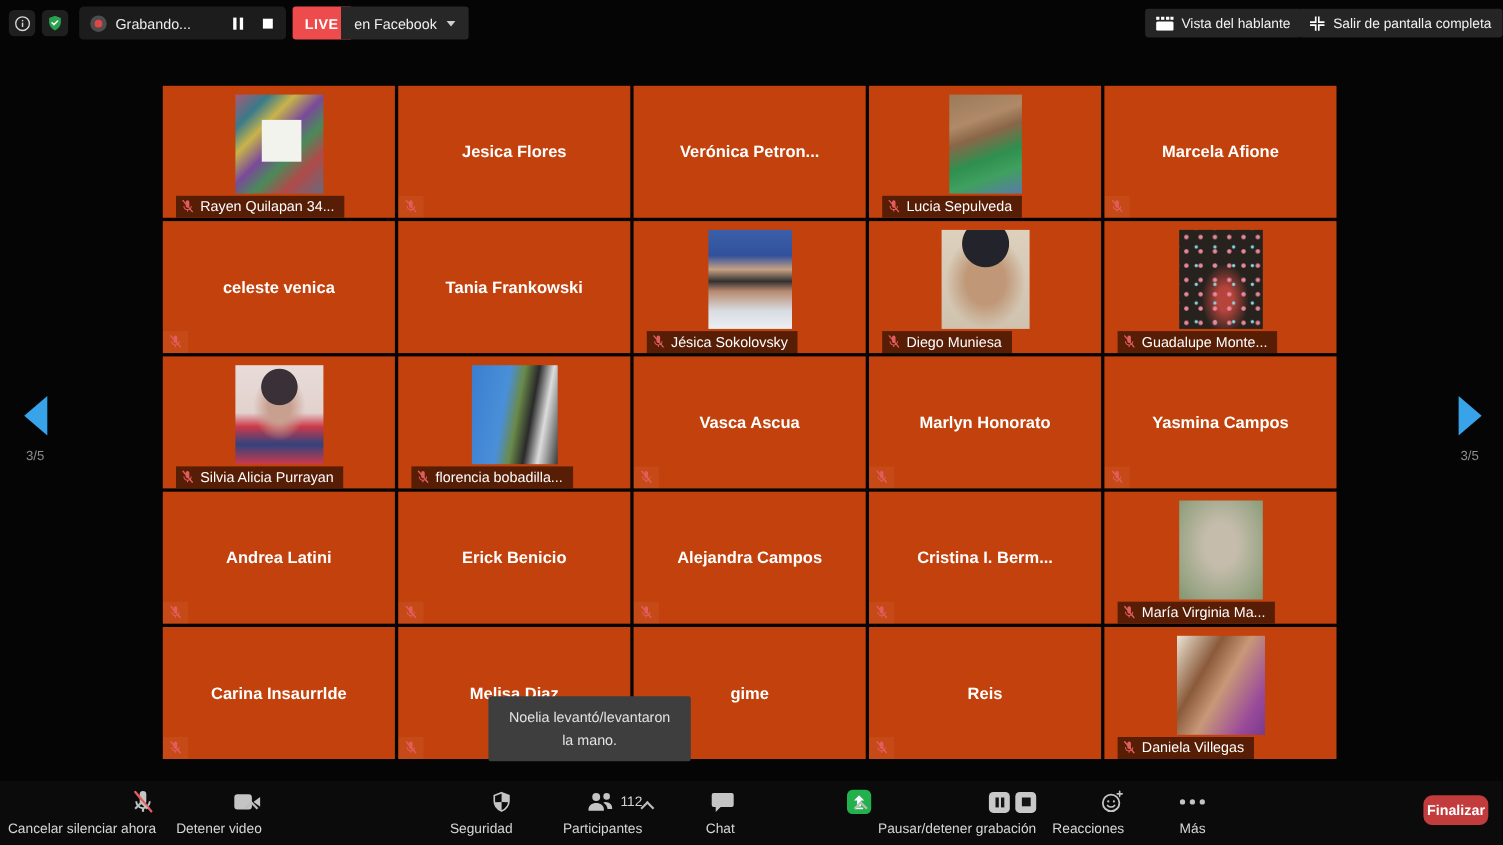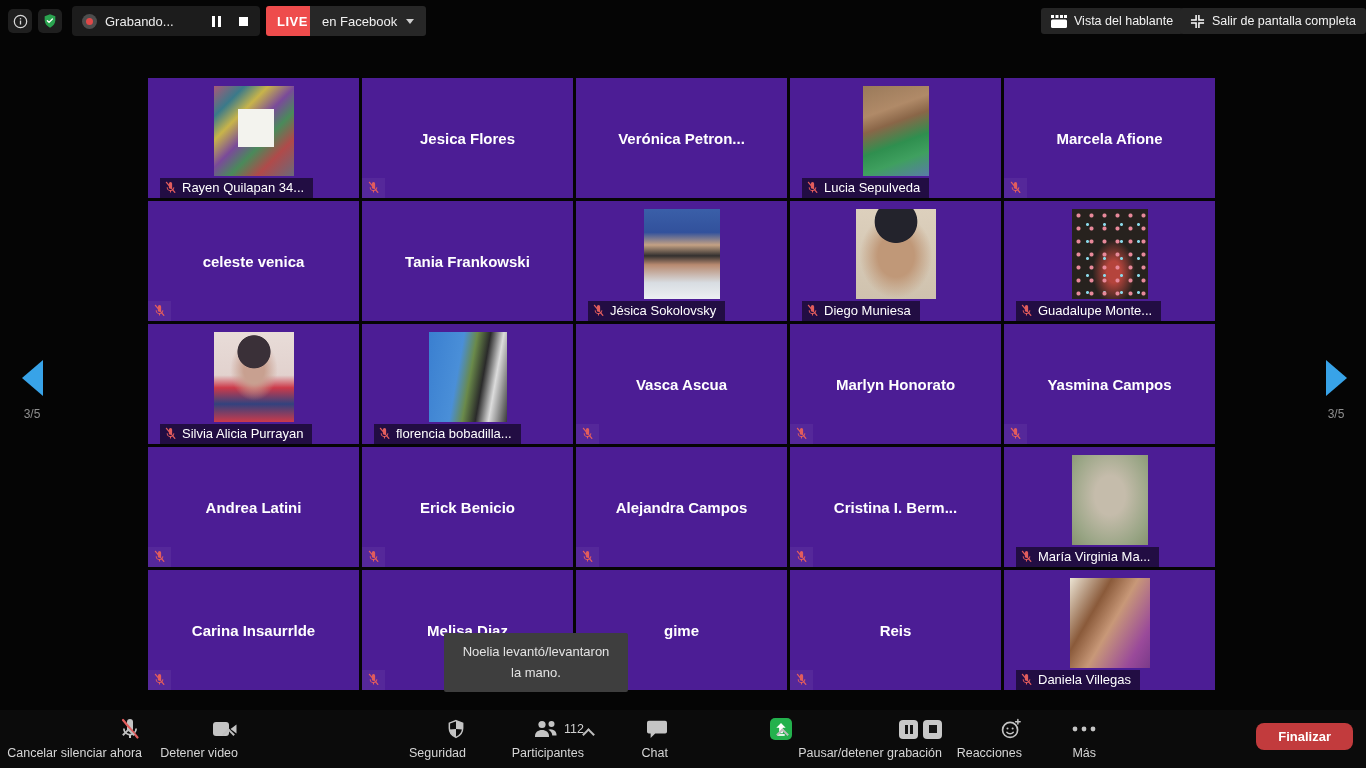--- a/index.html
+++ b/index.html
@@ -27,21 +27,21 @@
                  border-radius:0 3px 3px 0; }
   .caret-down { width:0; height:0; border-left:4px solid transparent; border-right:4px solid transparent;
                 border-top:5px solid #cfcfcf; }
   .tr-btn { position:absolute; top:8px; height:26px; background:#252525; border-radius:3px; color:#f2f2f2;
             font-size:12.5px; display:flex; align-items:center; gap:7px; padding:0 10px; }
 
   
   .grid { position:absolute; left:148px; top:78px; width:1067px; height:612px;
           display:grid; grid-template-columns:repeat(5,211px); grid-template-rows:repeat(5,120px);
           gap:3px; }
-  .tile { position:relative; background:#4c1d95; overflow:hidden; }
+  .tile { position:relative; background:#c2410c; overflow:hidden; }
   .center-name { position:absolute; inset:0; display:flex; align-items:center; justify-content:center;
                  color:#fff; font-size:15px; font-weight:bold; text-align:center; padding:0 8px; }
   .name-badge { position:absolute; left:12px; bottom:0; display:flex; align-items:center; gap:5px;
                 background:rgba(0,0,0,0.55); padding:2px 9px 3px 4px; max-width:100%; }
   .badge-name { color:#fff; font-size:13px; white-space:nowrap; }
   .mic { display:flex; align-items:center; }
   .mic-badge { position:absolute; left:0; bottom:0; background:rgba(255,255,255,0.05);
                padding:3px 5px 4px 5px; display:flex; align-items:center; }
   .avatar { position:absolute; left:50%; transform:translateX(-50%); bottom:22px; height:90px; width:78px; }
 
@@ -97,21 +97,21 @@
                   border-left:2px solid #bdbdbd; border-top:2px solid #bdbdbd; transform:rotate(45deg); }
   .count { color:#d0d0d0; font-size:12.5px; }
   .share-label { color:#5eead4;margin-top:39px; }
   .share-ic { width:22px; height:22px; background:#23b14d; border-radius:5px; display:flex;
               align-items:center; justify-content:center; }
   .rec-sq { width:19px; height:19px; background:#c8c8c8; border-radius:4px; display:flex;
             align-items:center; justify-content:center; gap:2px; }
   .rec-sq .bar { width:3px; height:9px; background:#141414; }
   .rec-sq .sq { width:8px; height:8px; background:#141414; }
   .end-btn { position:absolute; right:13px; top:13px; background:#c23b3d; color:#fff; font-weight:bold;
-             font-size:13px; border:none; border-radius:8px; padding:6px 22px; cursor:pointer; }
+             font-size:13px; border:none; border-radius:8px; padding:6px 3px; cursor:pointer; }
 </style>
 </head>
 <body>
 
 <div class="topbar">
   <div class="icon-btn" style="left:8px;">
     <svg width="15" height="15" viewBox="0 0 16 16">
       <circle cx="8" cy="8" r="6.6" fill="none" stroke="#d8d8d8" stroke-width="1.3"></circle>
       <rect x="7.3" y="7" width="1.4" height="4.2" fill="#d8d8d8"></rect>
       <rect x="7.3" y="4.4" width="1.4" height="1.4" fill="#d8d8d8"></rect>

